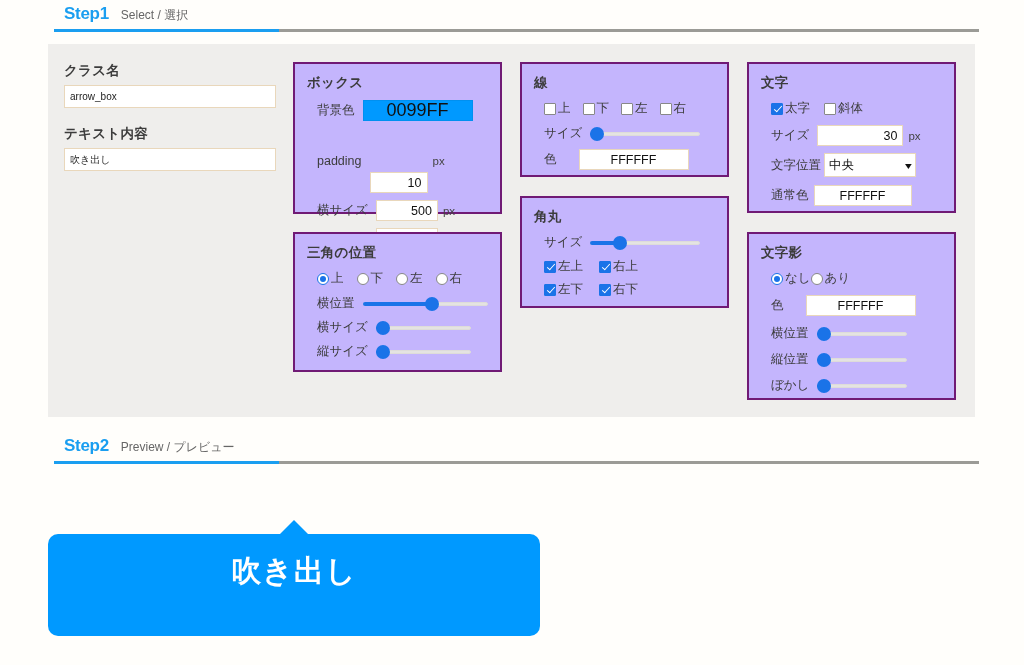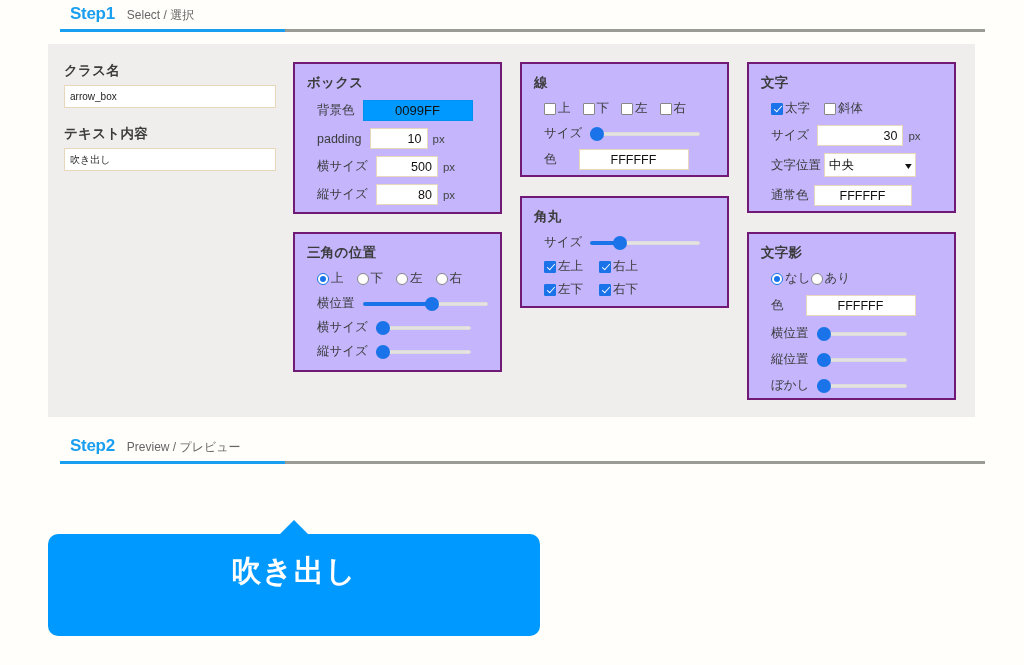--- a/index.html
+++ b/index.html
@@ -6,21 +6,21 @@
   html, body {
     margin: 0; padding: 0;
     width: 1024px; height: 665px;
     background: #fffefb;
     font-family: "Liberation Sans", "DejaVu Sans", sans-serif;
     overflow: hidden;
   }
   .page { position: relative; width: 1024px; height: 665px; }
 
   
-  .step-head { position: absolute; left: 60px; width: 925px; }
+  .step-head { position: absolute; left: 54px; width: 925px; }
   .step-head .row { display: flex; align-items: baseline; gap: 12px; padding-left: 10px; }
   .step-num {
     font-size: 17px; font-weight: bold; color: #1a9ef0;
     letter-spacing: -0.3px;
   }
   .step-label { font-size: 12px; color: #666; }
   .rule { position: relative; height: 3px; margin-top: 5px; background: #9b9b96; width: 925px; }
   .rule .fill { position: absolute; left: 0; top: 0; height: 3px; width: 225px; background: #1a9ef0; }
 
   
@@ -65,21 +65,21 @@
     font-size: 12.5px; color: #111; text-align: right; padding: 0 5px;
     font-family: "Liberation Sans", sans-serif; outline: none;
   }
   .color-input {
     border: 1px solid #e9d7bb; background: #fff; height: 21px;
     font-size: 12.5px; color: #111; text-align: center; padding: 0 4px;
     font-family: "Liberation Sans", sans-serif; outline: none;
   }
   .swatch {
     height: 21px; width: 110px; display: flex; align-items: center;
-    justify-content: center; font-size: 13px; color: #111;
+    justify-content: center; font-size: 18px; color: #111;
     border: 1px solid #0090f0;
   }
   .sel {
     border: 1px solid #e9d7bb; background: #fff; height: 24px;
     font-size: 12.5px; color: #111; padding: 0 4px;
     font-family: "Liberation Sans", sans-serif;
     display: flex; align-items: center; justify-content: space-between;
     min-width: 92px;
   }
   .sel .chev { font-size: 10px; color: #111; transform: scaleX(1.35); margin-left: 10px; }
@@ -169,21 +169,21 @@
   </div>
 
   <div class="card" style="left:293px; top:62px; width:209px; height:152px;">
     <div class="card-title">ボックス</div>
     <div class="crow">
       <span class="lbl">背景色</span>
       <span class="swatch" style="margin-left:8px; background:#0099FF;">0099FF</span>
     </div>
     <div class="crow">
       <span class="lbl">padding</span>
-      <input class="num-input" style="width: 58px; margin-left: 8px;" value="10">
+      <input class="num-input" style="width: 58px; margin-left: 8px; margin-top: 44px;" value="10">
       <span class="unit">px</span>
     </div>
     <div class="crow">
       <span class="lbl">横サイズ</span>
       <input class="num-input" style="width: 62px; margin-left: 8px;" value="500">
       <span class="unit">px</span>
     </div>
     <div class="crow">
       <span class="lbl">縦サイズ</span>
       <input class="num-input" style="width: 62px; margin-left: 8px;" value="80">

